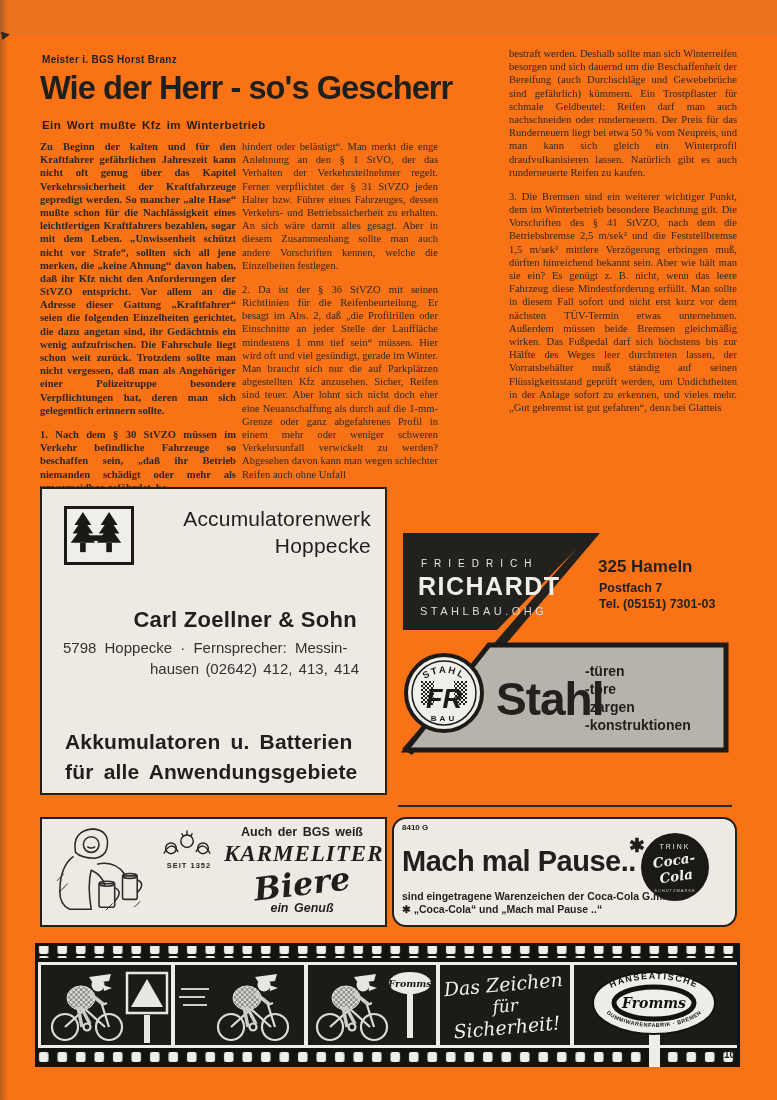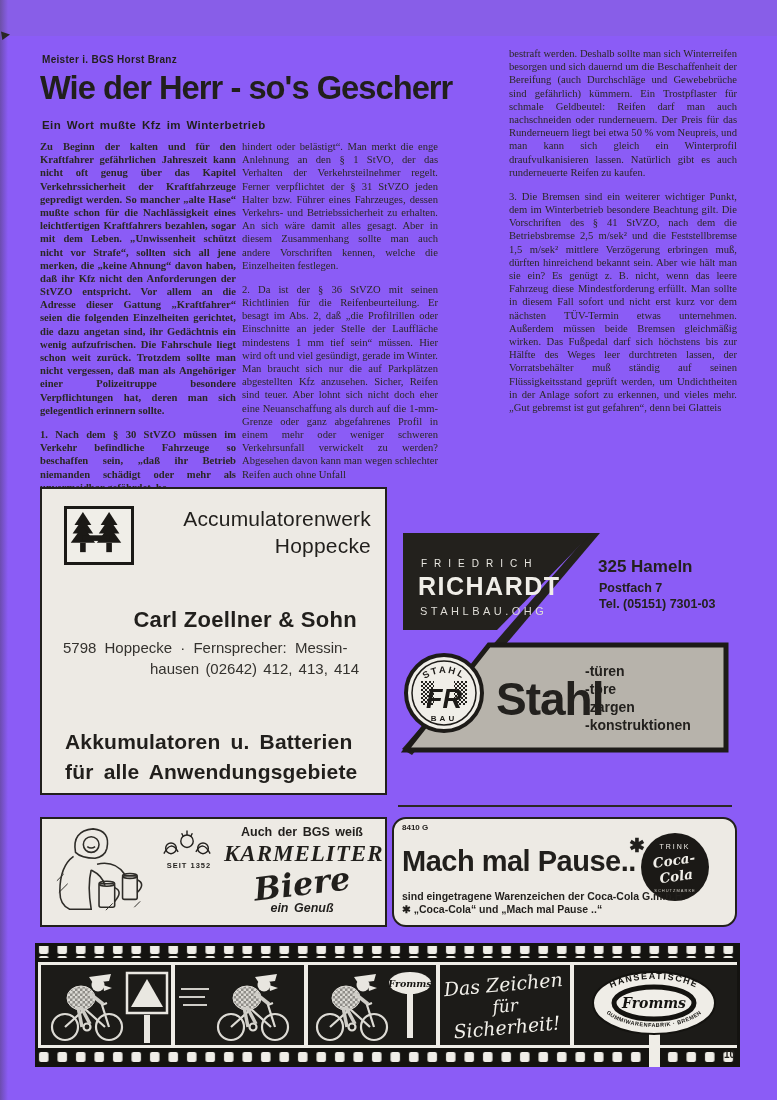--- a/index.html
+++ b/index.html
@@ -1,16 +1,16 @@
 <!DOCTYPE html>
 <html lang="de"><head>
 <meta charset="utf-8">
 <style>
   html,body{margin:0;padding:0;background:#d9d6d0;}
-  .page{position:relative;width:777px;height:1100px;background:#8b5cf6;
+  .page{position:relative;width:777px;height:1100px;background:#f97316;
         font-family:"Liberation Sans",sans-serif;color:#211f1c;overflow:hidden;}
   .page::before{content:"";position:absolute;left:0;top:0;width:8px;height:100%;
         background:linear-gradient(90deg,rgba(50,48,44,.35),rgba(50,48,44,0));pointer-events:none;}
   .topband{position:absolute;left:0;top:0;width:100%;height:36px;background:rgba(120,116,110,.10);}
   .blot{position:absolute;left:1px;top:30px;width:9px;height:10px;background:#2a2825;
         clip-path:polygon(0 15%,100% 45%,15% 100%);}
   
   .byline{position:absolute;left:42px;top:54px;font-size:10px;font-weight:bold;letter-spacing:.3px;}
   .title{position:absolute;left:40px;top:68px;font-size:34px;font-weight:bold;letter-spacing:-1px;
          transform:scaleX(.96);transform-origin:left;white-space:nowrap;}

